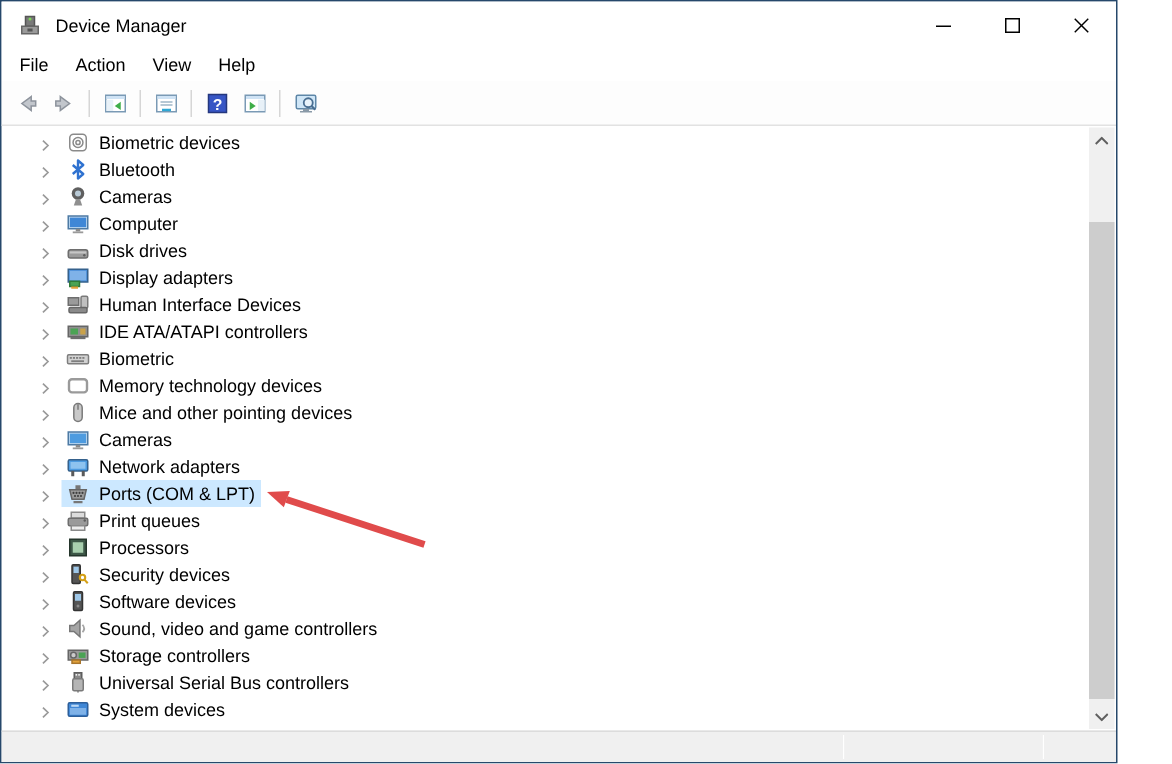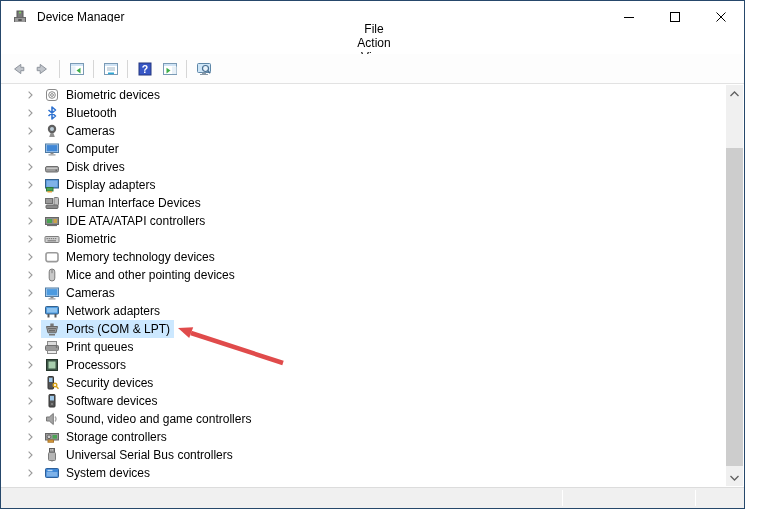--- a/index.html
+++ b/index.html
@@ -9,30 +9,30 @@
     border:1px solid #26486b;overflow:hidden;
     font-family:"Liberation Sans","DejaVu Sans",sans-serif;font-size:12px;color:#000;
   }
   
   .titlebar{position:absolute;top:0;left:0;right:0;height:31px;background:#fff;display:flex;align-items:center;}
   .titlebar .appicon{width:16px;height:16px;margin-left:11px;flex:0 0 auto;}
   .titlebar .title{margin-left:9px;font-size:12px;}
   .controls{position:absolute;right:0;top:0;height:31px;display:flex;}
   .ctrl{width:46px;height:31px;display:flex;align-items:center;justify-content:center;}
   
-  .menubar{position:absolute;top:21px;left:0;right:0;height:22px;display:flex;align-items:center;padding-left:3px;background:#fff;flex-direction:column;}
+  .menubar{position:absolute;top:31px;left:0;right:0;height:22px;display:flex;align-items:center;padding-left:3px;background:#fff;}
   .menu-item{padding:0 9px;height:22px;display:flex;align-items:center;}
   
   .toolbar{position:absolute;top:53px;left:0;right:0;height:30px;display:flex;align-items:center;padding-left:4px;background:#fdfdfd;border-bottom:1px solid #e2e2e2;}
   .tb-btn{width:25px;height:24px;display:flex;align-items:center;justify-content:center;}
   .tb-btn .icon{display:flex;}
   .tb-sep{width:1px;height:18px;background:#d6d6d6;margin:0 4px;}
   
   .tree{position:absolute;top:84px;left:1px;right:18px;bottom:22px;background:#fff;overflow:hidden;padding-top:1px;}
-  .tree-row{height:18px;display:flex;align-items:center;padding-left:21px;white-space:nowrap;}
+  .tree-row{height:18px;display:flex;align-items:flex-end;padding-left:21px;white-space:nowrap;}
   .chevron{width:15px;height:15px;display:flex;align-items:center;justify-content:center;flex:0 0 auto;}
   .rowsel{display:flex;align-items:center;height:18px;padding:0 4px 0 3px;margin-left:3px;}
   .rowsel.sel{background:var(--sel,#cce8ff);}
   .rowsel .icon{width:16px;height:16px;display:flex;flex:0 0 auto;}
   .rowsel .label{margin-left:6px;line-height:18px;}
   
   .scrollbar{position:absolute;top:84px;right:1px;bottom:22px;width:17px;background:#f0f0f0;}
   .sb-btn{position:absolute;left:0;width:17px;height:17px;display:flex;align-items:center;justify-content:center;}
   .sb-btn.up{top:0;} .sb-btn.down{bottom:0;}
   .sb-thumb{position:absolute;left:0;top:63px;width:17px;height:318px;background:#cdcdcd;}

